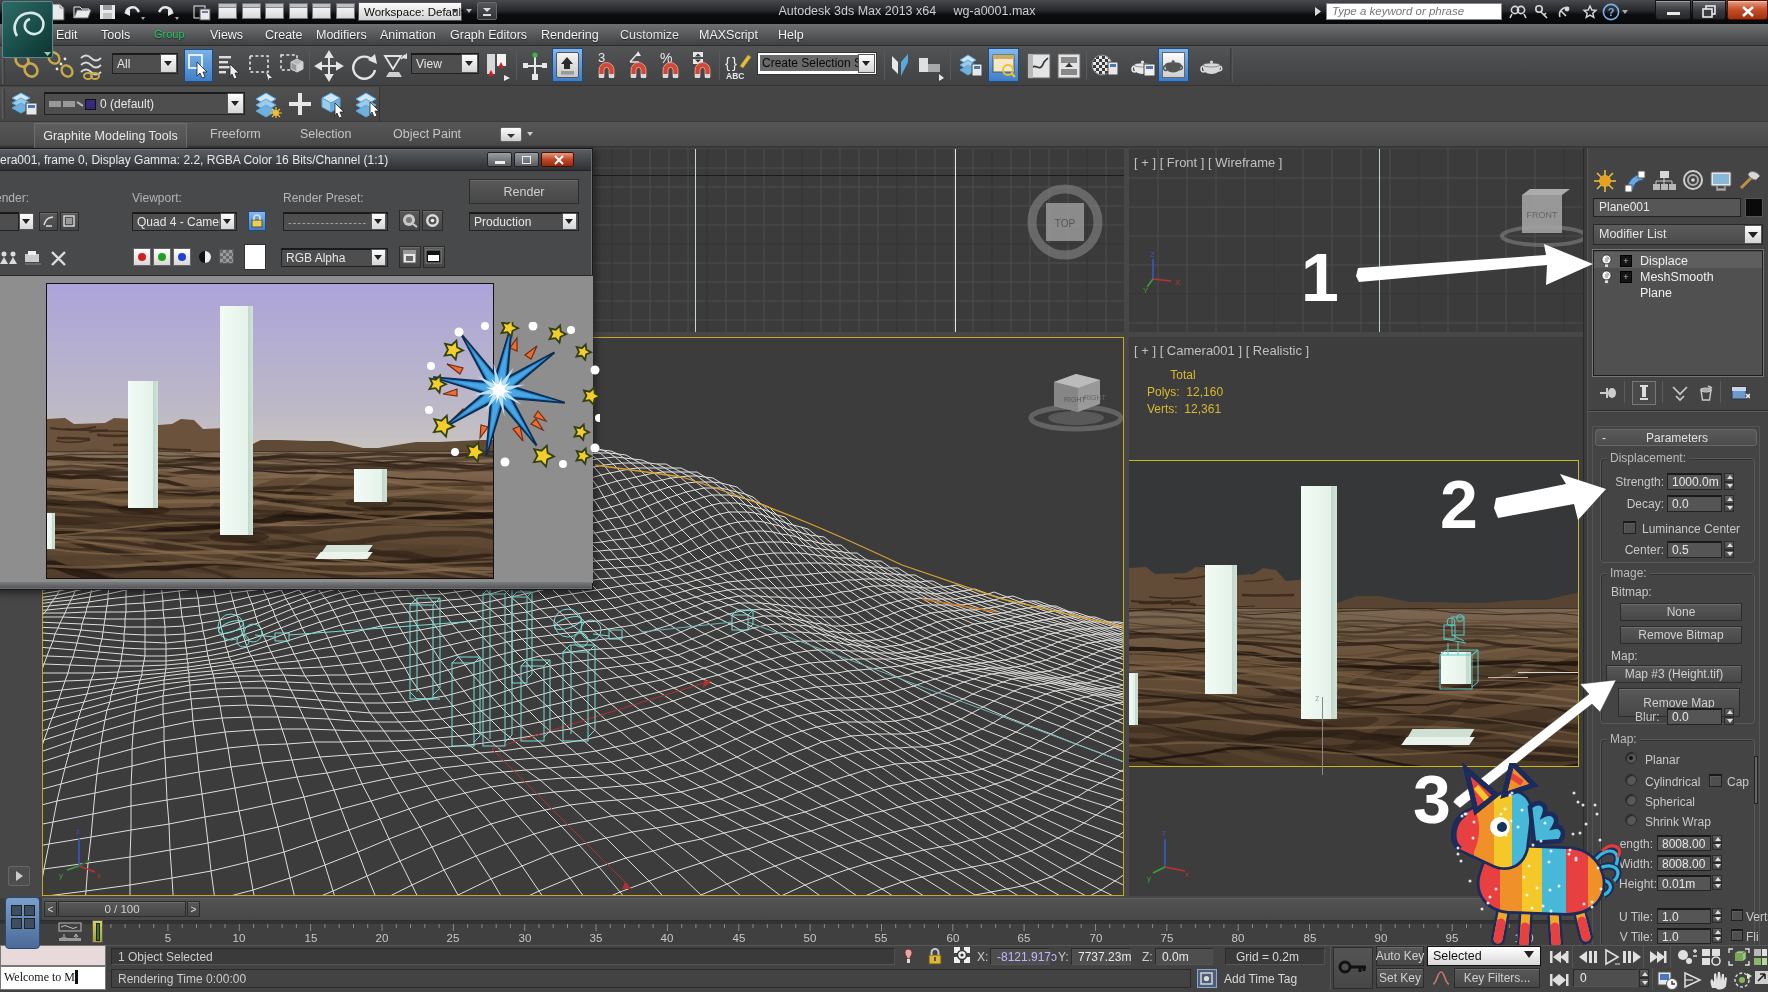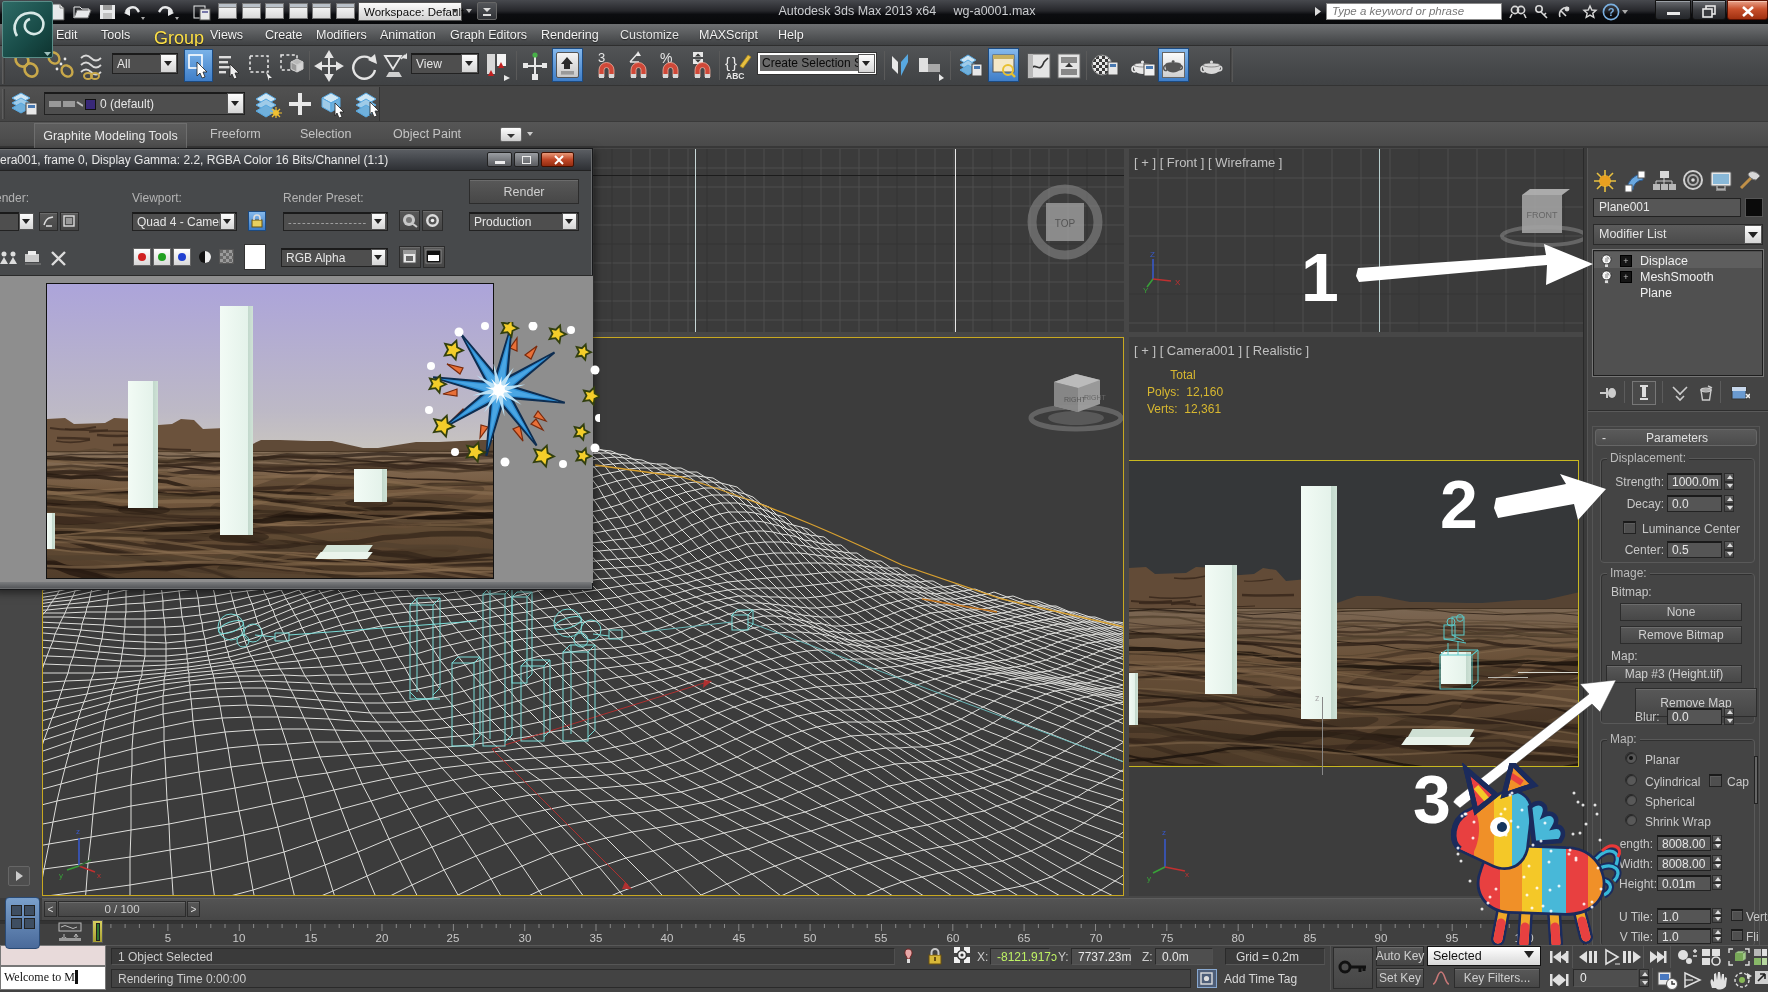--- a/index.html
+++ b/index.html
@@ -122,21 +122,21 @@
     </div>
 <div class="abs" style="left:72px;top:0;width:41px;height:20px;background:linear-gradient(#e8a28a,#c8502c 45%,#a03010);border:1px solid #5a1000;border-radius:0 0 3px 3px;box-shadow:inset 0 1px 0 #f4c4b0">
       <svg class="abs" style="left:13px;top:4px" width="15" height="13">
         <path d="M2 2 L12 11 M12 2 L2 11" stroke="#fff" stroke-width="2.6"></path>
       </svg>
     </div>
 </div>
 <div class="abs" style="left:0;top:24px;width:1768px;height:22px;background:linear-gradient(#6e7072,#5a5c5e 45%,#3f4143);border-bottom:1px solid #2e2e2e"></div>
 <div class="abs" style="left:56px;top:28px;color:#f2f2f2;font-size:12.5px;text-shadow:0 1px 1px #222">Edit</div>
 <div class="abs" style="left:101px;top:28px;color:#f2f2f2;font-size:12.5px;text-shadow:0 1px 1px #222">Tools</div>
-<div class="abs" style="left:154px;top:28px;color:#fde047;font-size:18px;text-shadow:0 1px 1px #222">Group</div>
+<div class="abs" style="left:154px;top:28px;color:#22c55e;font-size:11px;text-shadow:0 1px 1px #222">Group</div>
 <div class="abs" style="left:210px;top:28px;color:#f2f2f2;font-size:12.5px;text-shadow:0 1px 1px #222">Views</div>
 <div class="abs" style="left:265px;top:28px;color:#f2f2f2;font-size:12.5px;text-shadow:0 1px 1px #222">Create</div>
 <div class="abs" style="left:316px;top:28px;color:#f2f2f2;font-size:12.5px;text-shadow:0 1px 1px #222">Modifiers</div>
 <div class="abs" style="left:380px;top:28px;color:#f2f2f2;font-size:12.5px;text-shadow:0 1px 1px #222">Animation</div>
 <div class="abs" style="left:450px;top:28px;color:#f2f2f2;font-size:12.5px;text-shadow:0 1px 1px #222">Graph Editors</div>
 <div class="abs" style="left:541px;top:28px;color:#f2f2f2;font-size:12.5px;text-shadow:0 1px 1px #222">Rendering</div>
 <div class="abs" style="left:620px;top:28px;color:#e5e5e5;font-size:12.5px;text-shadow:0 1px 1px #222">Customize</div>
 <div class="abs" style="left:699px;top:28px;color:#f2f2f2;font-size:12.5px;text-shadow:0 1px 1px #222">MAXScript</div>
 <div class="abs" style="left:778px;top:28px;color:#f2f2f2;font-size:12.5px;text-shadow:0 1px 1px #222">Help</div>
 <div class="abs" style="left:0;top:46px;width:1768px;height:40px;background:linear-gradient(#525456,#47494b 55%,#404244);border-bottom:1px solid #333"></div>
@@ -1220,21 +1220,21 @@
         <div class="up"></div>
         <div class="dn"></div>
       </div>
       <div class="grp" style="left:7px;top:146px;width:155px;height:151px"></div>
       <div class="grplbl" style="left:14px;top:140px">Image:</div>
       <div class="lbl" style="left:18px;top:158px">Bitmap:</div>
       <div class="btn" style="left:27px;top:176px;width:122px;height:18px">None</div>
       <div class="btn" style="left:27px;top:199px;width:122px;height:18px">Remove Bitmap</div>
       <div class="lbl" style="left:18px;top:222px">Map:</div>
       <div class="btn" style="left:13px;top:238px;width:136px;height:18px">Map #3 (Height.tif)</div>
-      <div class="btn" style="left:42px;top:261px;width:122px;height:29px">Remove Map</div>
+      <div class="btn" style="left:25px;top:261px;width:122px;height:29px">Remove Map</div>
       <div class="lbl" style="left:42px;top:283px">Blur:</div>
       <div class="fld" style="left:74px;top:281px;width:55px;height:17px">0.0</div>
       <div class="spin" style="left:131px;top:281px;height:17px">
         <div class="up"></div>
         <div class="dn"></div>
       </div>
       <div class="grp" style="left:7px;top:312px;width:155px;height:207px;border-bottom:none"></div>
       <div class="grplbl" style="left:14px;top:306px">Map:</div>
       <div class="rad on" style="left:32px;top:325px"></div>
       <div class="lbl" style="left:52px;top:326px">Planar</div>
@@ -1438,21 +1438,21 @@
       <rect x="0" y="0" width="16" height="16" fill="#f0f0f0"></rect>
       <circle cx="8" cy="8" r="4.5" fill="none" stroke="#333" stroke-width="1.6"></circle>
       <circle cx="8" cy="8" r="1.6" fill="#333"></circle>
       <rect x="6" y="0" width="4" height="3" fill="#444"></rect>
       <rect x="6" y="13" width="4" height="3" fill="#444"></rect>
       <rect x="0" y="6" width="3" height="4" fill="#444"></rect>
       <rect x="13" y="6" width="3" height="4" fill="#444"></rect>
     </g>
   </svg>
 <div class="lbl" style="left:977px;top:950px;color:#ccc">X:</div>
-<div class="sunk" style="left:990px;top:948px;width:60px;height:17px;background:#4e4e4e;color:#bef264">-8121.917ɔ</div>
+<div class="sunk" style="left:990px;top:948px;width:60px;height:17px;background:#4e4e4e;color:#c4b5fd">-8121.917ɔ</div>
 <div class="lbl" style="left:1058px;top:950px;color:#ccc">Y:</div>
 <div class="sunk" style="left:1071px;top:948px;width:60px;height:17px;background:#4e4e4e;color:#e8e8e8">7737.23m</div>
 <div class="lbl" style="left:1142px;top:950px;color:#ccc">Z:</div>
 <div class="sunk" style="left:1155px;top:948px;width:58px;height:17px;background:#4e4e4e;color:#e8e8e8">0.0m</div>
 <div class="sunk" style="left:1225px;top:948px;width:100px;height:17px;color:#d8d8d8;padding-left:10px">Grid = 0.2m</div>
 <div class="sunk" style="left:111px;top:969px;width:1080px;height:19px;border-color:#565656;background:#434343;border:1px solid #2a2a2a">Rendering Time  0:00:00</div>
 <div class="abs" style="left:1197px;top:969px;width:20px;height:19px;background:#4e5e78;border:1px solid #88a8d0"><svg width="18" height="17">
       <rect x="3" y="3" width="11" height="11" fill="none" stroke="#ddd" stroke-width="1.4"></rect>
       <circle cx="8.5" cy="8.5" r="2.6" fill="#ddd"></circle>
     </svg></div>

